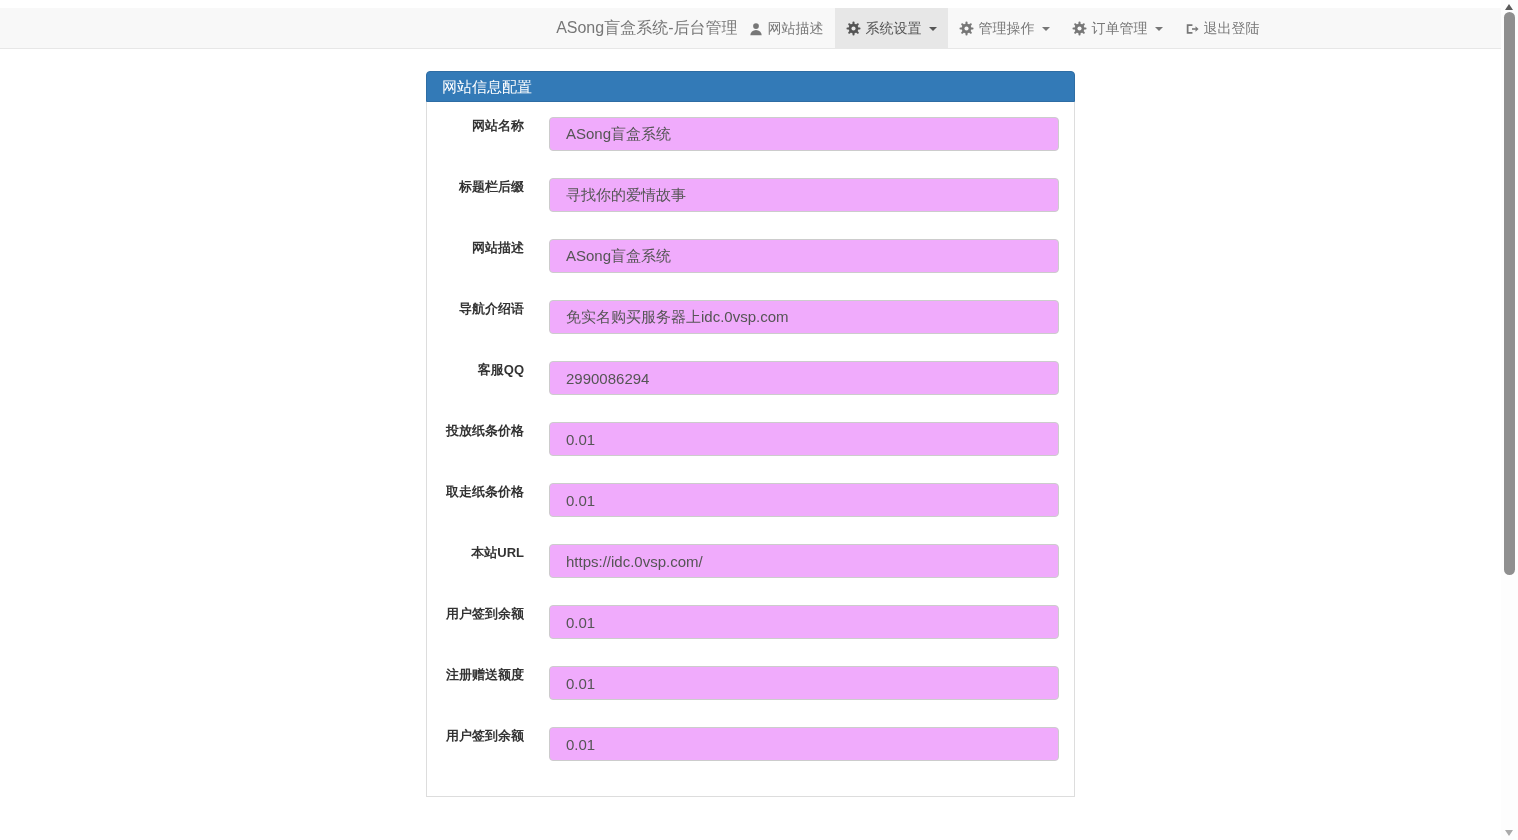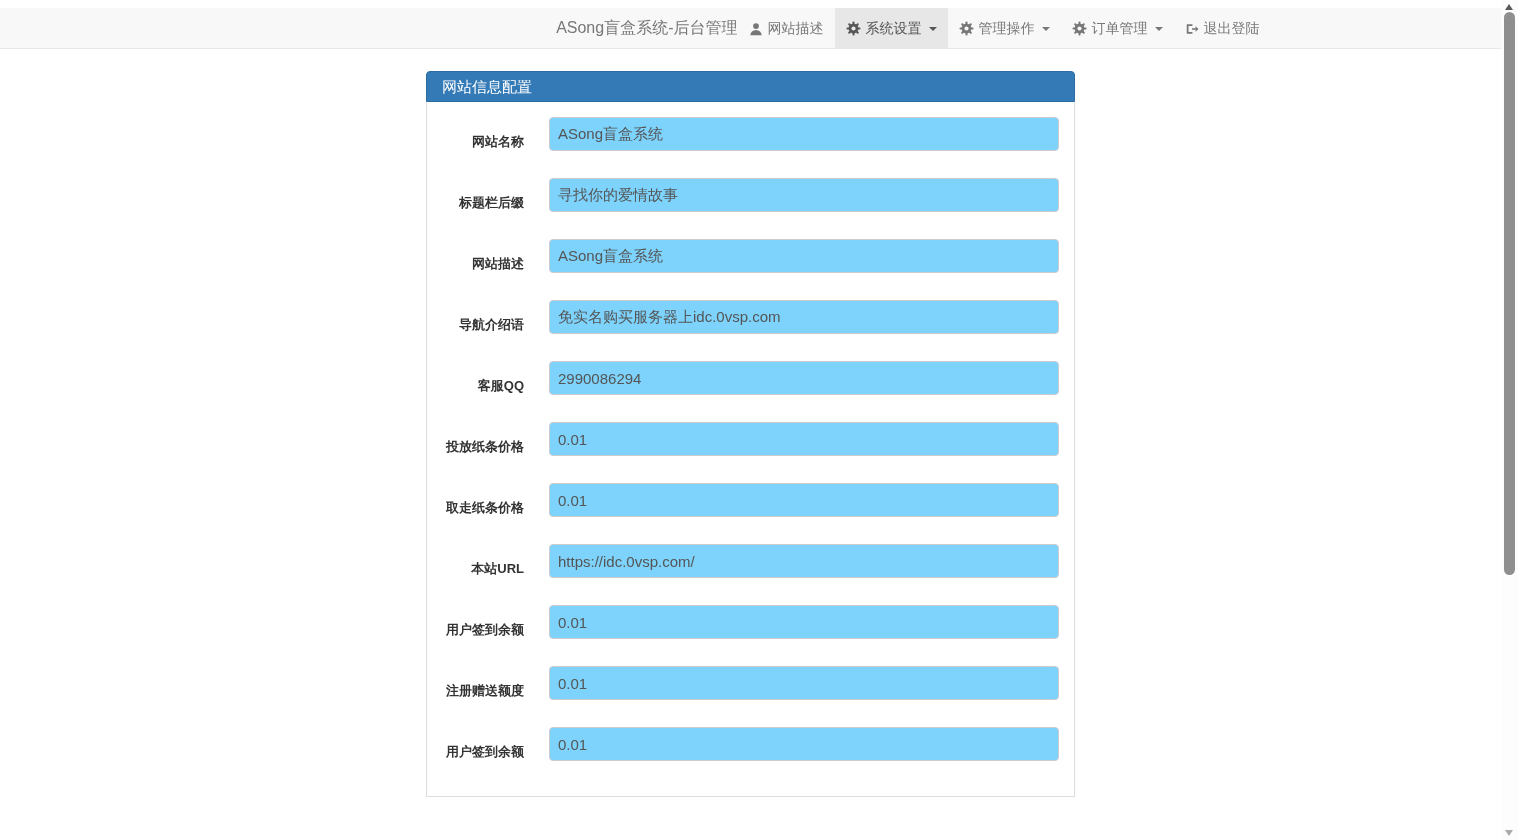--- a/index.html
+++ b/index.html
@@ -40,27 +40,27 @@
     border-left:4px solid transparent;border-right:4px solid transparent;border-top:4px solid;}
 
   
   .panel{width:649px;margin:22px auto 0;}
   .panel-heading{
     background:var(--header-bg);color:#fff;font-size:15px;line-height:17px;
     padding:6px 15px;border:1px solid var(--header-border);
     border-radius:4px 4px 0 0;
   }
   .panel-body{background:#fff;border:1px solid var(--panel-border);border-top:none;padding:15px;}
-  .form-row{display:flex;align-items:flex-end;margin-bottom:27px;}
+  .form-row{display:flex;align-items:flex-start;margin-bottom:27px;}
   .form-row:last-child{margin-bottom:20px;}
   .flabel{flex:none;width:82px;margin-right:25px;text-align:right;
     font-weight:bold;font-size:13px;color:var(--label-text);white-space:nowrap;}
   .finput{
-    flex:1;height:34px;padding:6px 8px;font-size:15px;color:var(--input-text);
-    border:1px solid var(--input-border);border-radius:4px;background:#7dd3fc;outline:none;
+    flex:1;height:34px;padding:6px 16px;font-size:15px;color:var(--input-text);
+    border:1px solid var(--input-border);border-radius:4px;background:#f0abfc;outline:none;
     font-family:"Liberation Sans","DejaVu Sans",sans-serif;
   }
 
   
   .scrollbar{position:fixed;top:0;right:0;width:17px;height:840px;background:#fdfdfd;z-index:10;}
   .sb-up{position:absolute;top:4px;left:4px;width:0;height:0;
     border-left:4.5px solid transparent;border-right:4.5px solid transparent;border-bottom:6px solid #5a5a5a;}
   .sb-down{position:absolute;bottom:4px;left:4px;width:0;height:0;
     border-left:4.5px solid transparent;border-right:4.5px solid transparent;border-top:6px solid #ababab;}
   .sb-thumb{position:absolute;top:12px;left:3px;width:11px;height:563px;background:#8f8f8f;border-radius:6px;}

